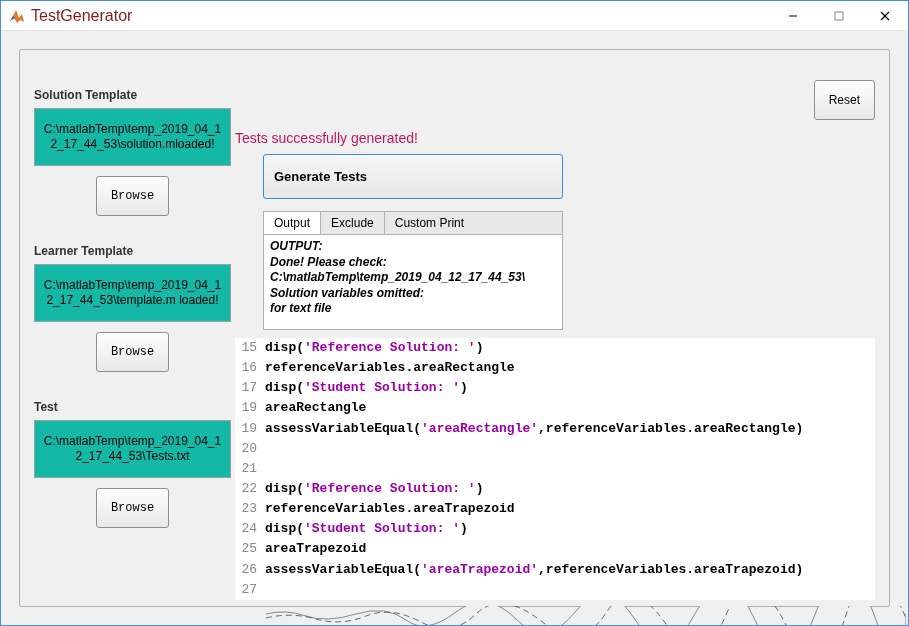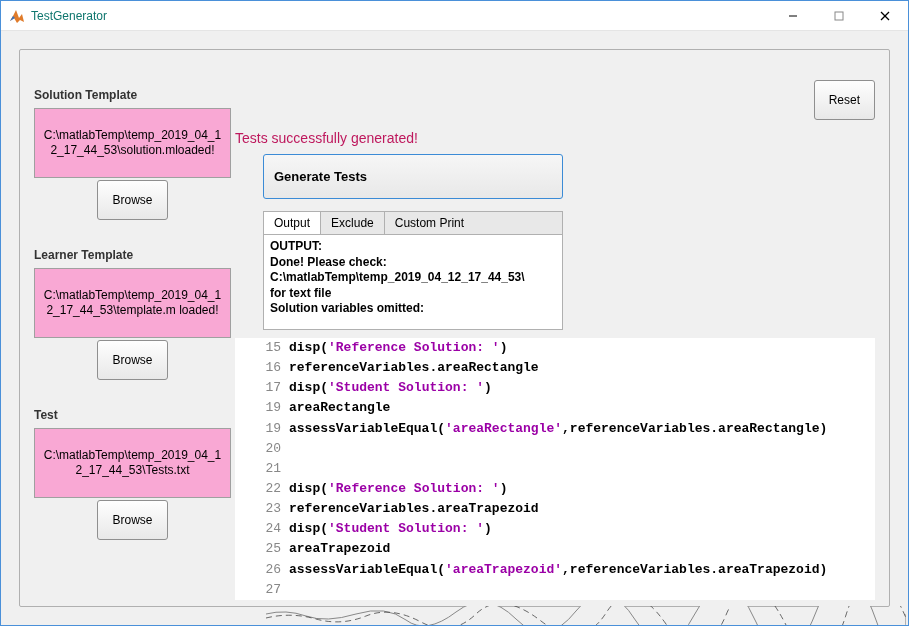--- a/index.html
+++ b/index.html
@@ -2,50 +2,50 @@
 <html><head>
 <meta charset="utf-8">
 <style>
   * { box-sizing: border-box; }
   body { margin: 0; font-family: "Segoe UI", Tahoma, sans-serif; font-size: 12px; background: #fff; color: #000; }
 
   .window { width: 909px; height: 626px; border: 1px solid #4a90d9; display: flex; flex-direction: column; background: #fff; }
 
   .titlebar { height: 30px; display: flex; align-items: center; background: #fff; border-bottom: 1px solid #e5e5e5; }
   .titlebar .icon { width: 16px; height: 16px; margin: 0 6px 0 8px; display:inline-block; }
-  .titlebar .title { flex: 1; font-size: 12px; color: #0f766e; }
+  .titlebar .title { flex: 1; font-size: 16px; color: #7f1d1d; }
   .titlebar .winbtn { width: 46px; height: 30px; display:flex; align-items:center; justify-content:center; }
   .titlebar .winbtn svg { width: 10px; height: 10px; }
 
   .client { flex: 1; background: #f0f0f0; padding: 18px; position: relative; overflow: hidden; }
   .panel { border: 1px solid #b0b0b0; border-radius: 2px; position: relative; height: 100%; padding: 30px 14px 14px 14px; display:flex; gap: 4px; overflow: hidden; }
 
   .leftcol { width: 210px; display:flex; flex-direction:column; gap: 28px; padding-top: 8px; }
   .group { }
   .group-label { font-weight: bold; font-size: 12px; margin-bottom: 6px; color: #333; }
-  .textbox { border: 1px solid #a0a0a0; background:#f9a8d4; height: 70px; padding: 4px 6px; font-size: 12px; line-height: 1.25; text-align:center; display:flex; align-items:center; justify-content:center; color:#000; white-space: normal; word-break: break-all; }
-  .btn-row { display:flex; justify-content:center; margin-top: 2px; }
+  .textbox { border: 1px solid #a0a0a0; background:#14b8a6; height: 58px; padding: 4px 6px; font-size: 12px; line-height: 1.25; text-align:center; display:flex; align-items:center; justify-content:center; color:#000; white-space: normal; word-break: break-all; }
+  .btn-row { display:flex; justify-content:center; margin-top: 10px; font-family: Liberation Mono, monospace; }
   .btn { border: 1px solid #8f8f8f; border-radius: 3px; background: linear-gradient(#fefefe,#e8e8e8); padding: 12px 14px; font-size: 12px; cursor:pointer; color:#000; font-family: inherit; }
 
   .rightcol { flex:1; display:flex; flex-direction:column; position:relative; }
   .reset-row { display:flex; justify-content:flex-end; }
   .status-msg { color: #be185d; font-size: 14px; margin-top: 10px; margin-bottom: 8px; }
 
   .gen-row { display:flex; justify-content:center; margin-bottom: 12px; }
   .btn-big { border: 1px solid #3b8bd6; border-radius: 3px; background: linear-gradient(#f6f6f6,#e8e8e8); padding: 14px 10px; width: 300px; text-align:left; font-size: 13px; font-weight: bold; cursor:pointer; font-family: inherit; }
 
   .tabs { display:flex; background:#e8e8e8; border:1px solid #b0b0b0; border-bottom:none; width: 300px; margin-left:0; }
   .tab { padding: 4px 10px; border-right:1px solid #b0b0b0; font-size:12px; cursor:pointer; }
   .tab.active { background:#fff; }
   .tab:last-child { border-right:none; }
 
   .output-box { border:1px solid #b0b0b0; background:#fff; width: 300px; height: 96px; padding: 4px 6px; font-size: 12px; line-height:1.3; overflow:hidden; }
-  .output-box strong { font-weight:bold; }
-
-  .code-area { margin-top: 8px; background:#fff; font-family: "Courier New", monospace; font-size: 13px; line-height: 1.55; width: 640px; position:relative;padding-left:24px; }
+  .output-box strong { font-weight:bold;font-style:italic; }
+
+  .code-area { margin-top: 8px; background:#fff; font-family: "Courier New", monospace; font-size: 13px; line-height: 1.55; width: 640px; position:relative; }
   .code-row { display:flex; }
   .lineno { width: 30px; text-align:right; color:#888; padding-right: 8px; user-select:none; }
   .code-text { white-space: pre; color:#000; }
   .code-text .str { color:#9b00a6; }
 
   .torn-edge { position:absolute; bottom:-5px; left:265px; right:-5px; height: 24px; pointer-events:none; }
 </style>
 </head>
 <body>
 
@@ -122,22 +122,22 @@
           <div class="tabs">
             <div class="tab active">Output</div>
             <div class="tab">Exclude</div>
             <div class="tab">Custom Print</div>
           </div>
 
           <div class="output-box">
             <div><strong>OUTPUT:</strong></div>
             <div><strong>Done! Please check:</strong></div>
             <div><strong>C:\matlabTemp\temp_2019_04_12_17_44_53\</strong></div>
+            <div><strong>Solution variables omitted:</strong></div>
             <div><strong>for text file</strong></div>
-            <div><strong>Solution variables omitted:</strong></div>
           </div>
         </div>
 
         <div class="code-area" id="code-area">
             <div class="code-row">
               <div class="lineno">15</div>
               <div class="code-text"><b>disp(<span class="str">'Reference Solution: '</span>)</b></div>
             </div>
             <div class="code-row">
               <div class="lineno">16</div>

